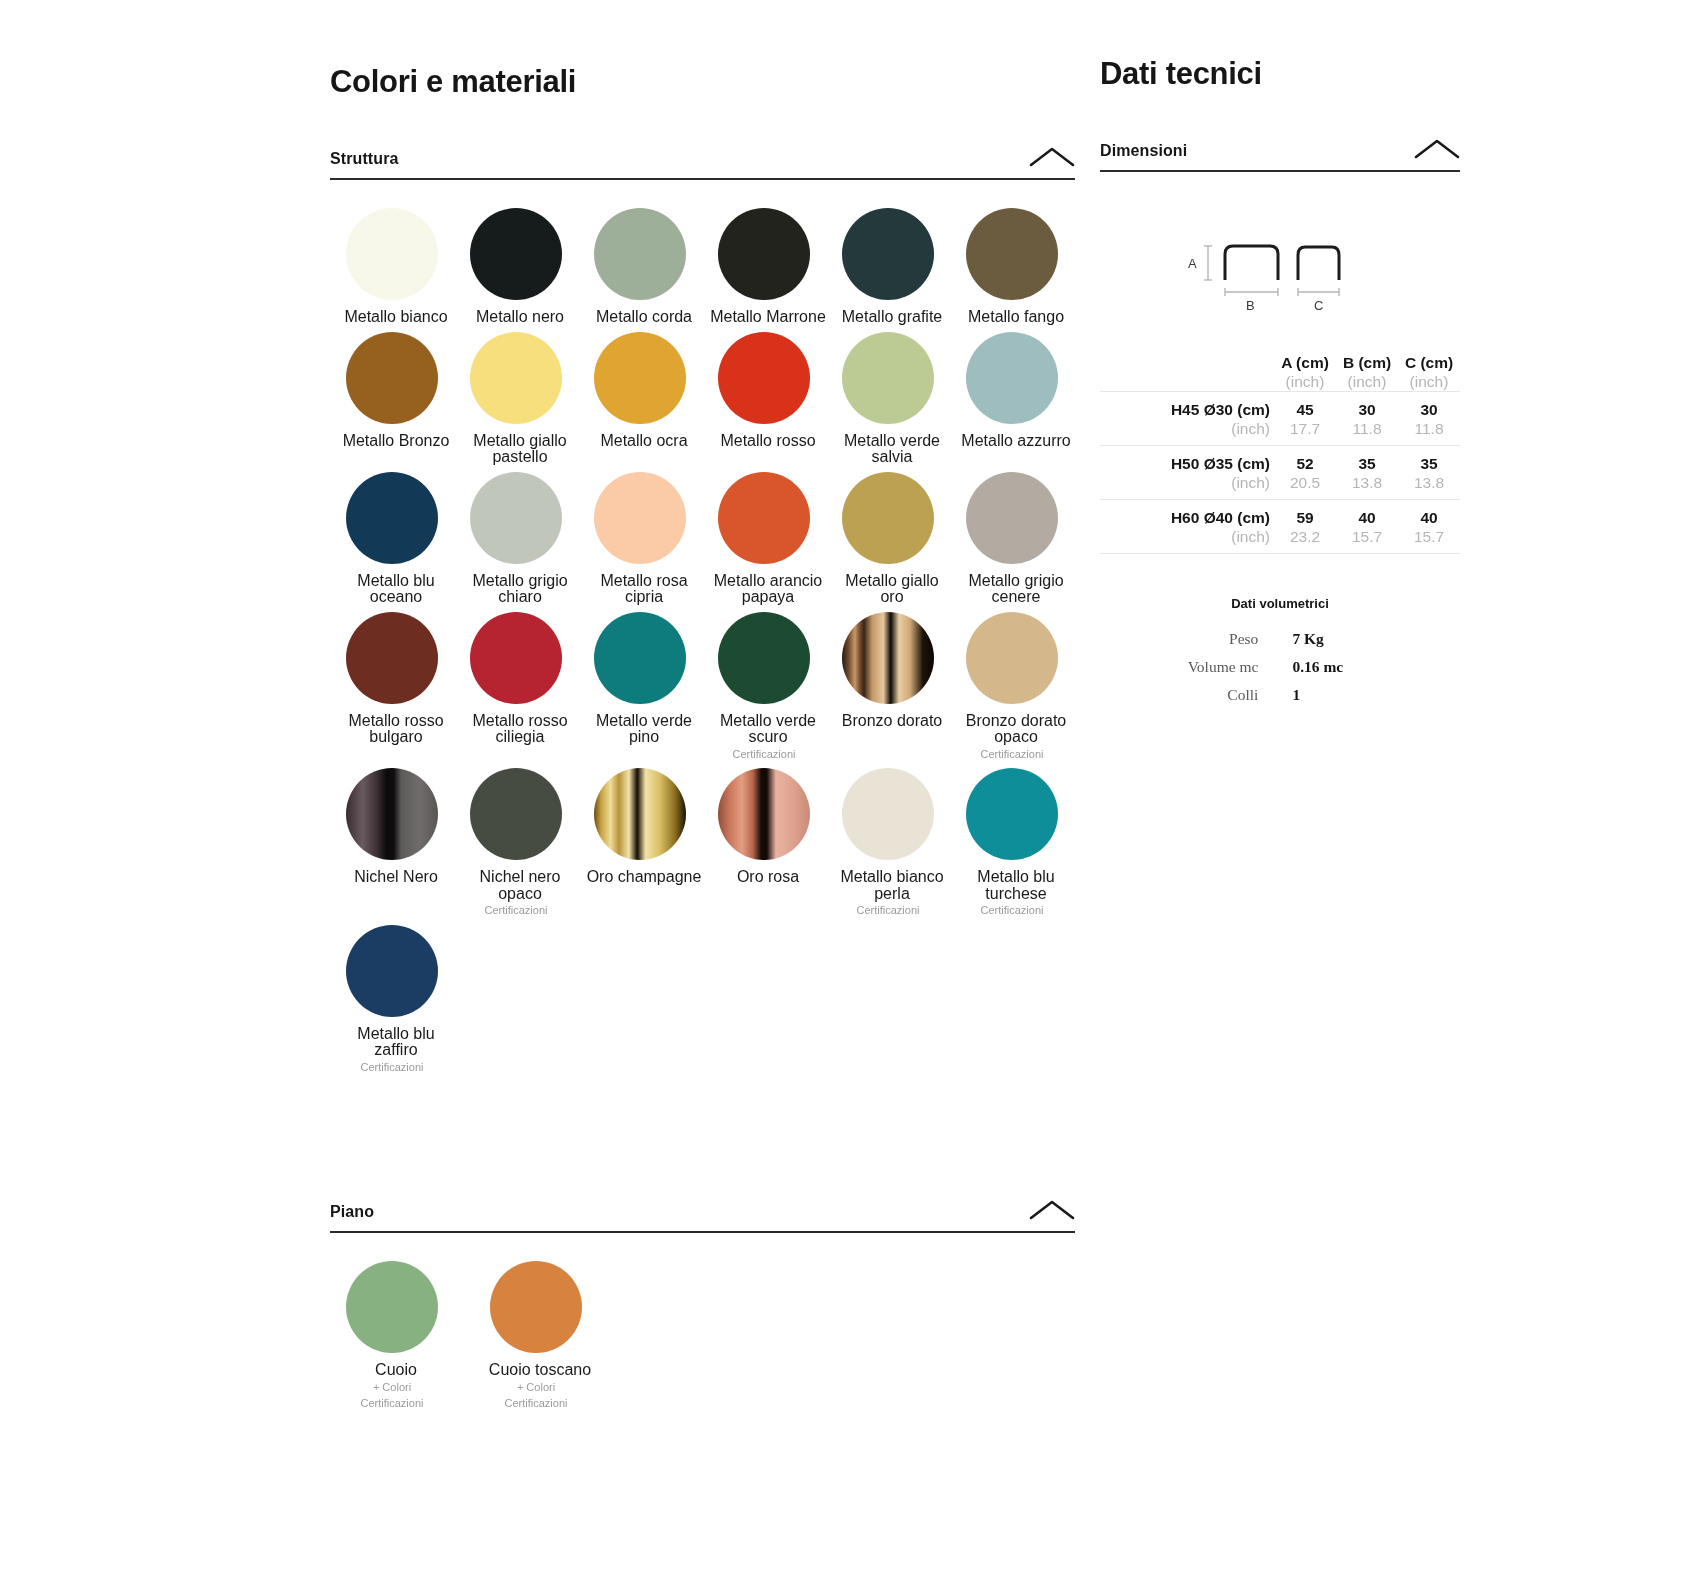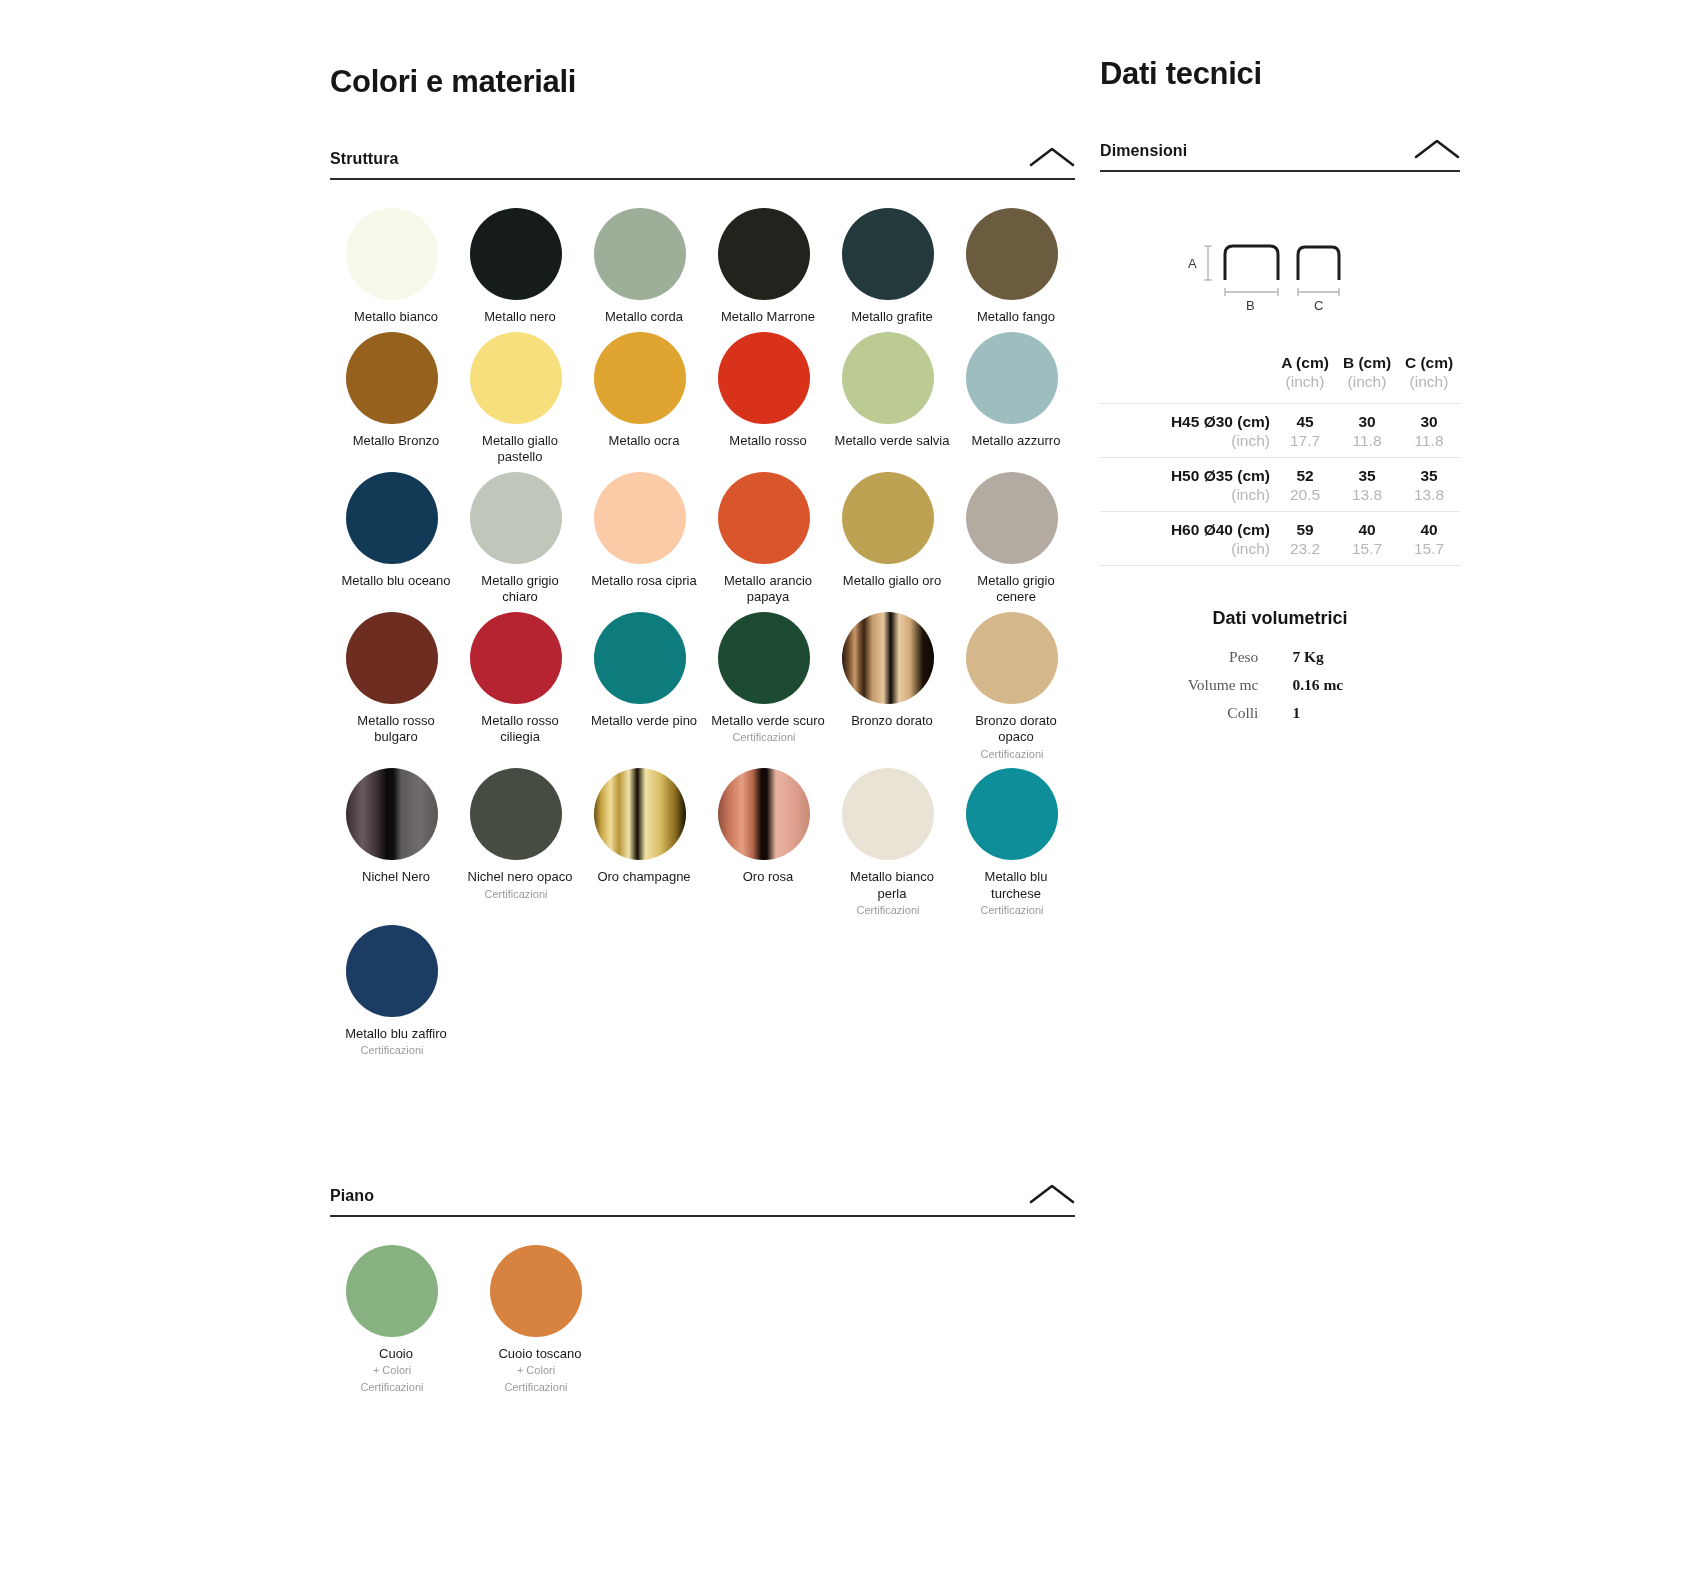--- a/index.html
+++ b/index.html
@@ -76,21 +76,21 @@
     padding-bottom: 6px;
   }
   .swatch-dot {
     width: 92px;
     height: 92px;
     border-radius: 50%;
     margin-bottom: 9px;
     flex: none;
   }
   .swatch-name {
-    font-size: 13px;
+    font-size: 16px;
     line-height: 16.5px;
     text-align: center;
     color: #1a1a1a;
     max-width: 118px;
     word-wrap: break-word;
     margin-left: 8px;
   }
   .swatch-sub {
     font-size: 11px;
     line-height: 16.5px;
@@ -115,21 +115,21 @@
     border-collapse: collapse;
   }
   .dim-table th, .dim-table td {
     text-align: center;
     padding: 0;
   }
   .dim-table thead th {
     font-size: 15.5px;
     font-weight: 700;
     color: #161616;
-    padding-bottom: 12px;
+    padding-bottom: 0px;
     vertical-align: bottom;
   }
   .dim-table thead .sub {
     display: block;
     font-weight: 400;
     color: #b5b5b5;
     font-size: 15.5px;
     line-height: 19px;
   }
   .dim-table tbody tr { border-top: 1px solid #e6e6e6; }
@@ -160,21 +160,21 @@
   .cellv .sub {
     display: block;
     font-weight: 400;
     color: #b5b5b5;
     line-height: 19px;
     padding-bottom: 7px;
   }
 
   .vol-title {
     text-align: center;
-    font-size: 18px;
+    font-size: 13px;
     font-weight: 700;
     color: #161616;
     margin-top: 42px;
   }
   .vol-table {
     margin: 14px auto 0 auto;
     border-collapse: collapse;
     font-family: Liberation Serif, serif;
   }
   .vol-table td {

